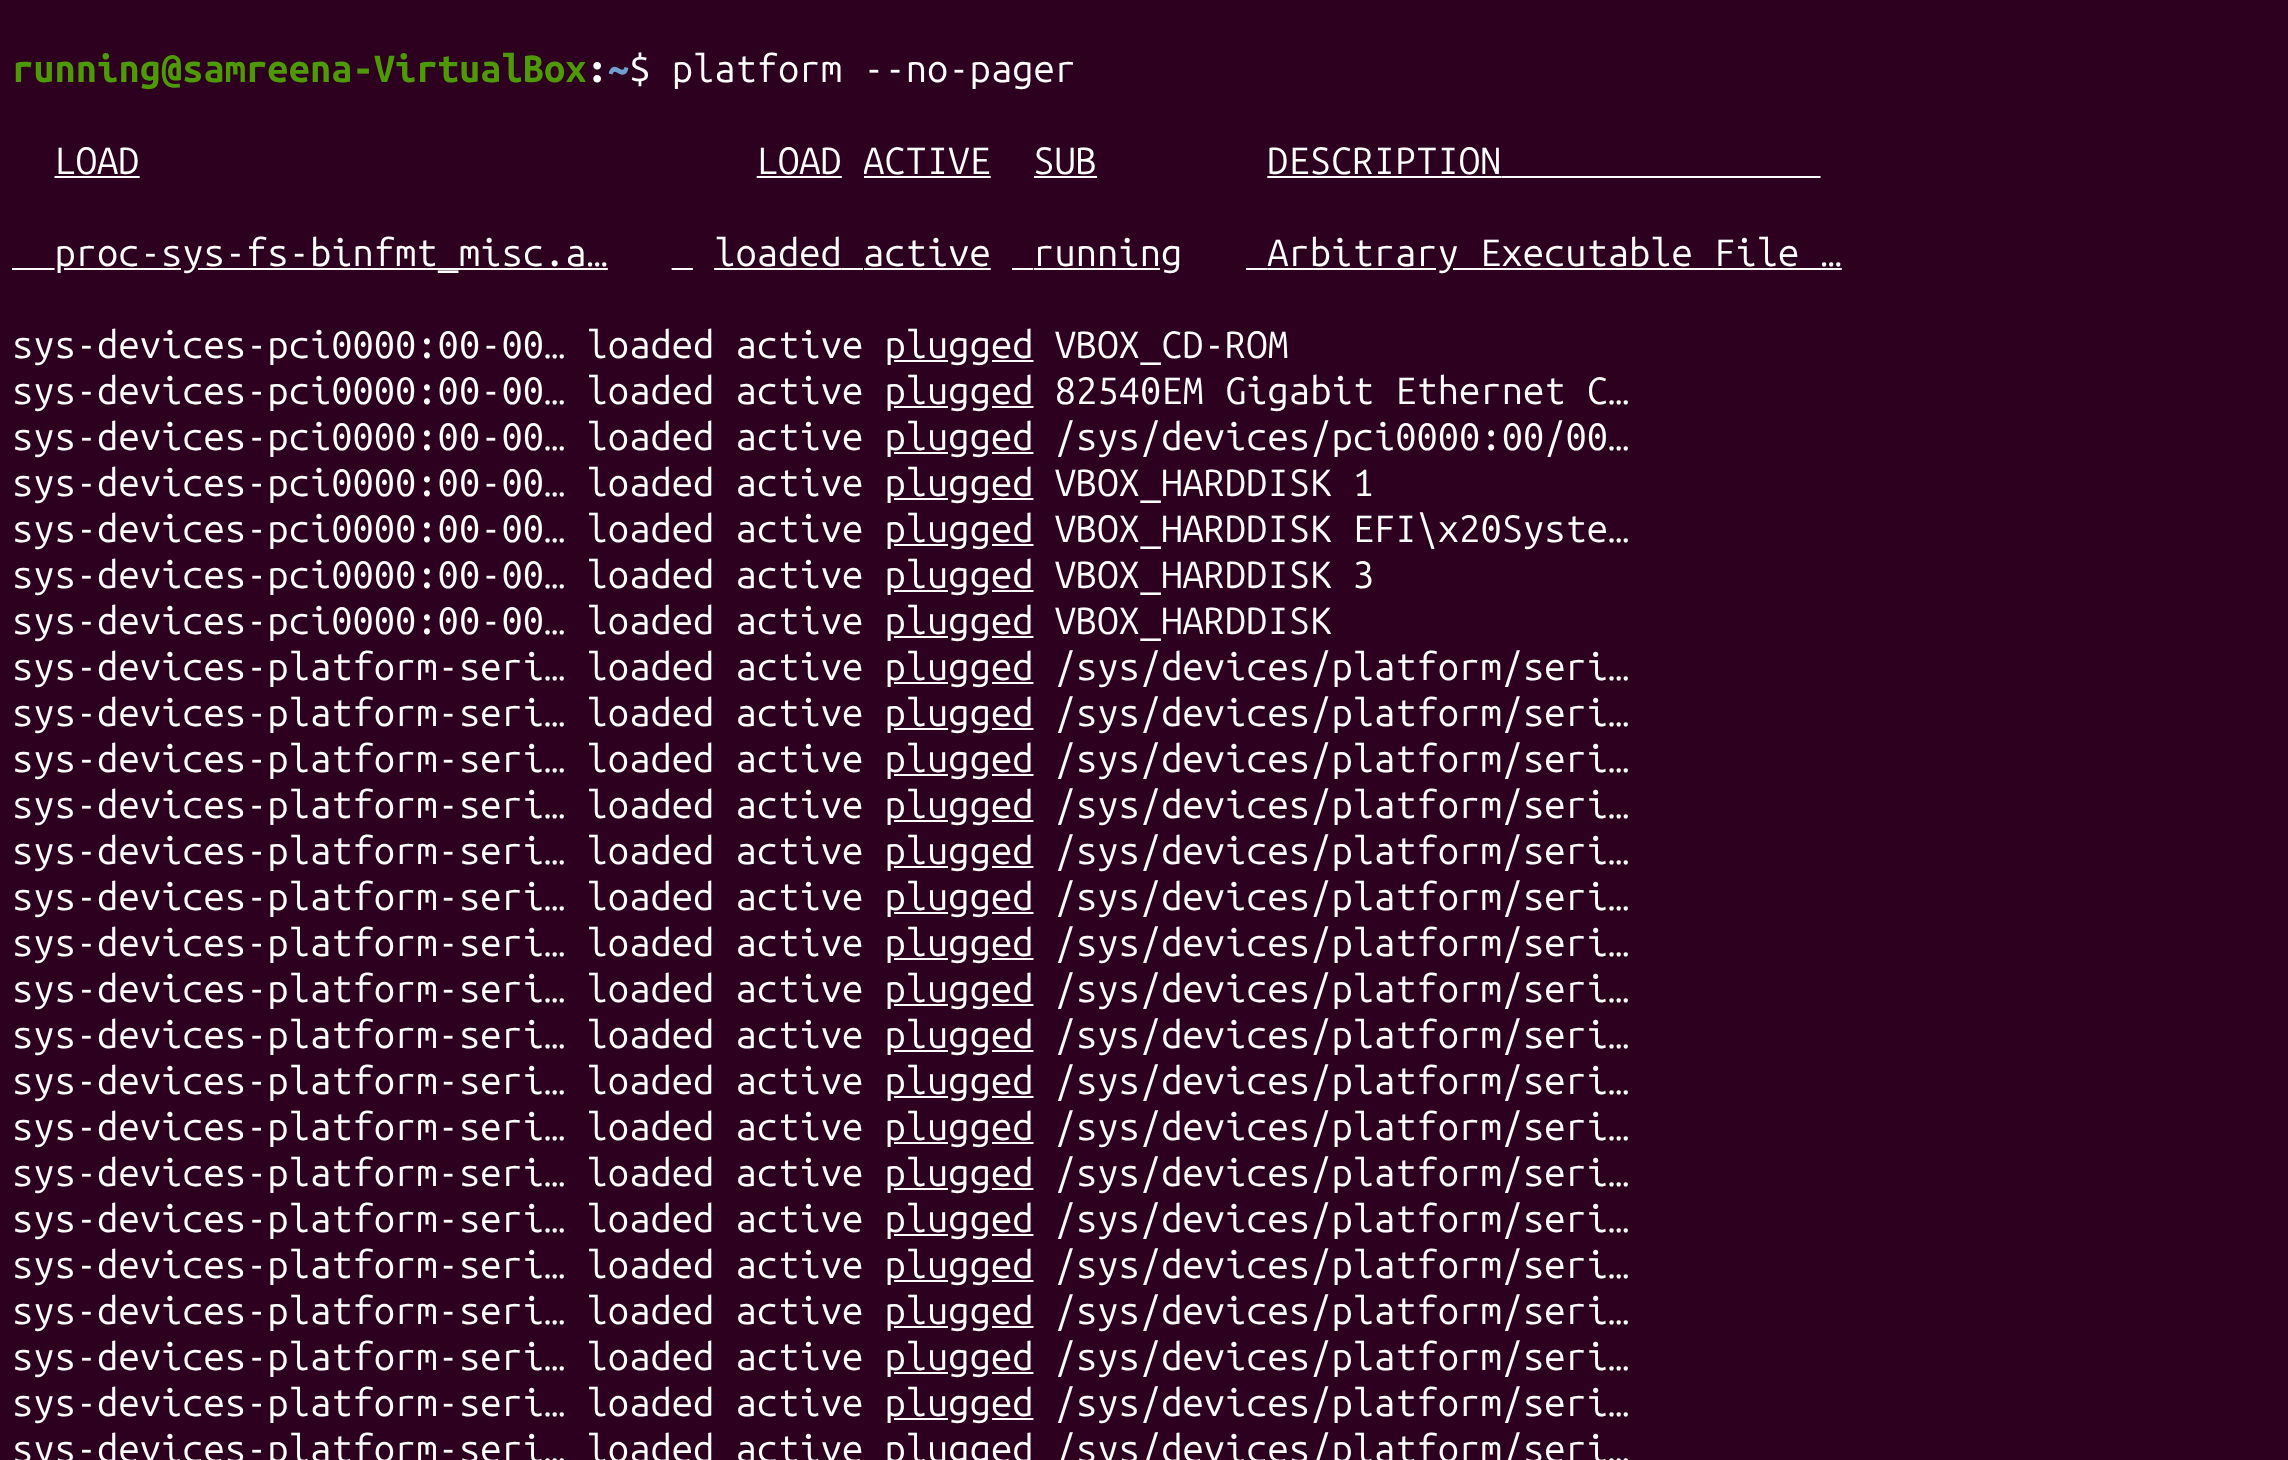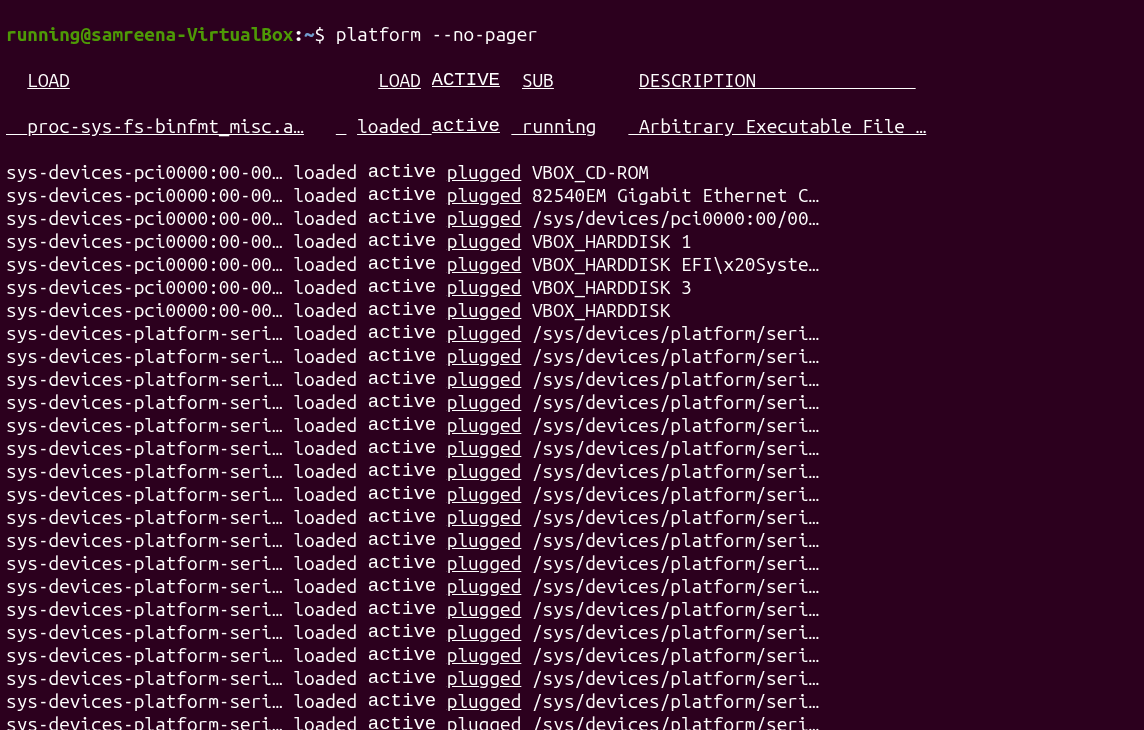--- a/index.html
+++ b/index.html
@@ -27,21 +27,21 @@
 
   .header-row span,
   .highlight-row span {
     text-decoration: underline;
   }
   .row span {
     display: inline;
   }
   .c-unit  { display:inline-block; width: 29ch; overflow:hidden; vertical-align:bottom; }
   .c-load  { display:inline-block; width: 7ch;  overflow:hidden; vertical-align:bottom;text-align:right; }
-  .c-active{ display:inline-block; width: 7ch;  overflow:hidden; vertical-align:bottom;font-family:Liberation Mono, monospace; }
+  .c-active{ display:inline-block; width: 7ch;  overflow:hidden; vertical-align:bottom; }
   .c-sub   { display:inline-block; width: 10ch;  overflow:hidden; vertical-align:bottom;text-decoration:underline; }
   .c-desc  { display:inline-block; vertical-align:bottom; }
   .pad1 { display:inline-block; width:1ch; }
   .pad2 { display:inline-block; width:2ch; }
 </style>
 </head>
 <body>
 
 <div class="terminal">
 <div class="line"><span class="prompt-user">running@samreena-VirtualBox</span><span class="prompt-colon">:</span><span class="prompt-path">~</span><span class="prompt-dollar">$ </span><span class="cmd">platform --no-pager</span></div>

